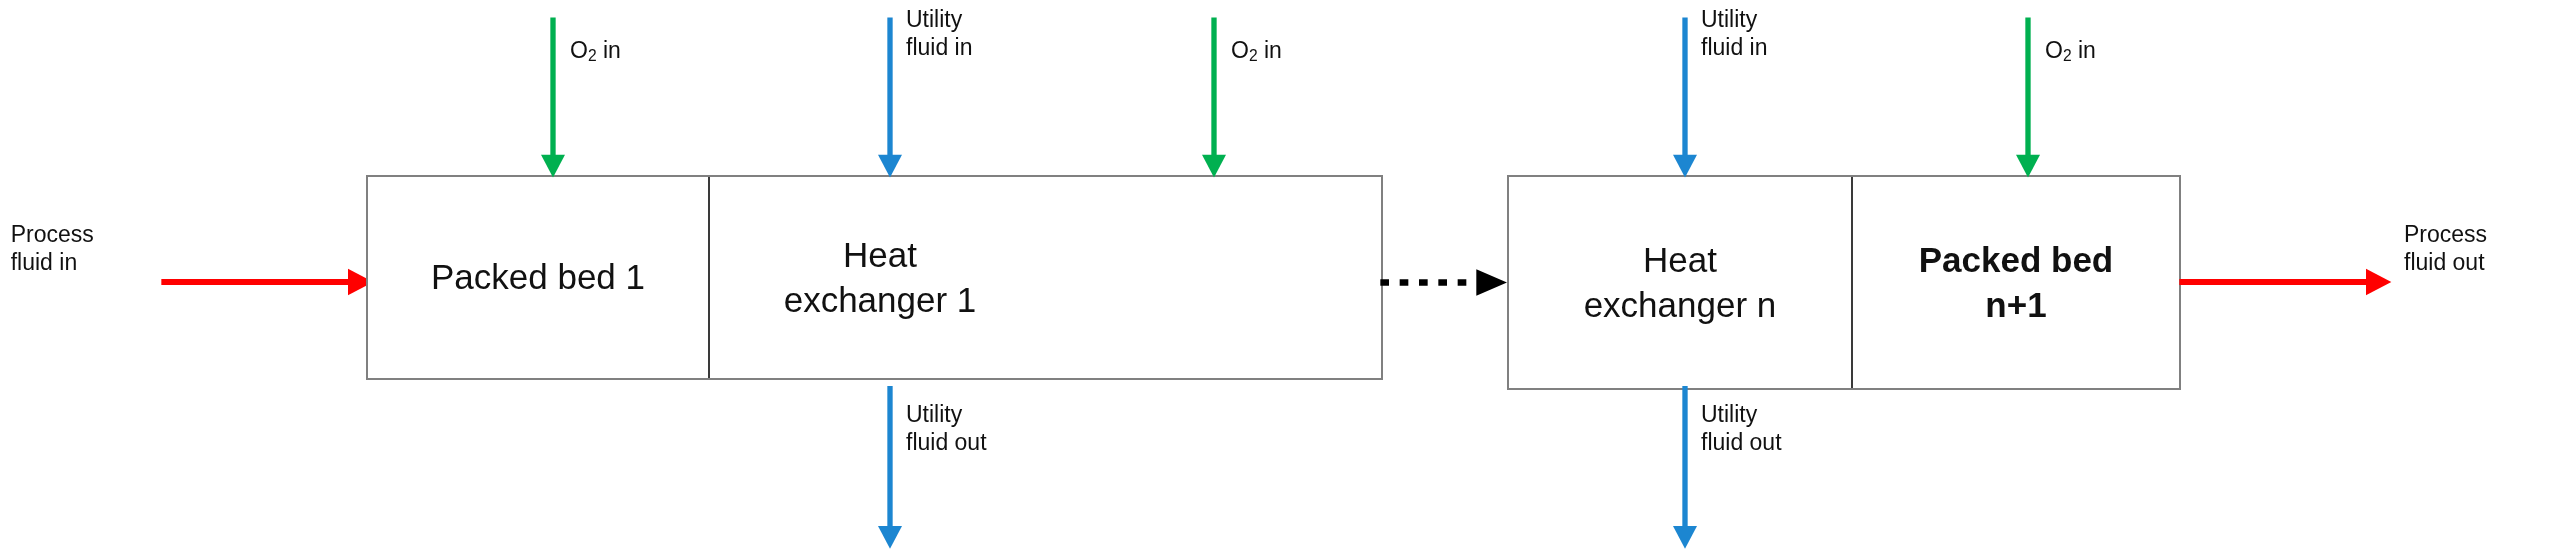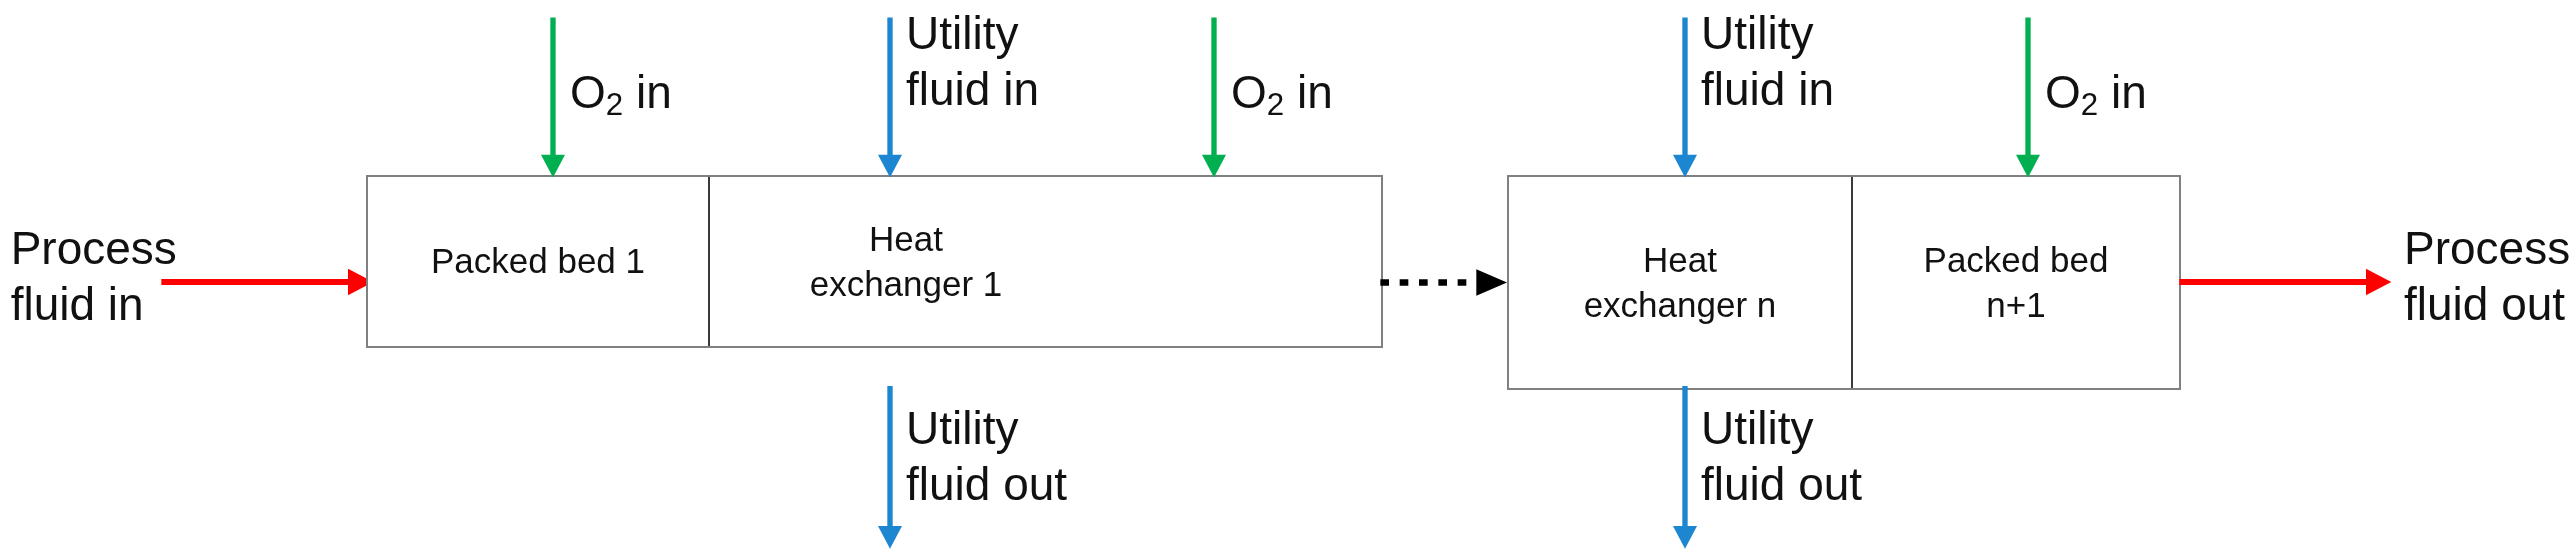--- a/index.html
+++ b/index.html
@@ -27,21 +27,21 @@
     font-size:35px;
     line-height:1.28;
     color:#111111;
     background:#ffffff;
     border-right:2.7px solid #3a3a3a;
   }
   .unit-cell:last-child{border-right:none;}
   .unit-cell .cell-text{display:block;white-space:pre-line;}
   .flow-label{
     position:absolute;
-    font-size:46px;
+    font-size:23px;
     line-height:1.22;
     color:#111111;
     white-space:pre-line;
     text-align:left;
   }
   .arrow-svg{position:absolute;overflow:visible;}
   sub{font-size:0.68em;line-height:0;vertical-align:-0.22em;}
 </style>
 </head>
 <body>
@@ -49,21 +49,21 @@
 <div id="canvas">
 
   <div class="flow-label" style="left:10.7px; top:220px; width:147px;">Process
 fluid in</div>
 
   <svg class="arrow-svg" style="left:160px; top:262px; width:220px; height:40px;" viewBox="0 0 330 60">
     <line x1="2" y1="30" x2="286" y2="30" stroke="#FF0000" stroke-width="9"></line>
     <polygon points="282,10 320,30 282,50" fill="#FF0000"></polygon>
   </svg>
 
-  <div class="unit-group" style="left:366px; top:175px; width:1017px; height:173px;gap:26px;">
+  <div class="unit-group" style="left:366px; top:175px; width:1017px; height:205px;">
     <div class="unit-cell" style="width:342px;">
       <span class="cell-text">Packed bed 1</span>
     </div>
     <div class="unit-cell" style="width:340px;">
       <span class="cell-text">Heat
 exchanger 1</span>
     </div>
   </div>
 
   <svg class="arrow-svg" style="left:537px; top:16px; width:32px; height:163px;" viewBox="0 0 48 244">
@@ -99,21 +99,21 @@
   <svg class="arrow-svg" style="left:1379px; top:265px; width:132px; height:35px;" viewBox="0 0 198 52">
     <line x1="2" y1="26" x2="146" y2="26" stroke="#000000" stroke-width="10" stroke-dasharray="13 16" stroke-linecap="butt"></line>
     <polygon points="146,6 192,26 146,46" fill="#000000"></polygon>
   </svg>
 
   <div class="unit-group" style="left:1507px; top:175px; width:674px; height:215px;">
     <div class="unit-cell" style="width:346px;">
       <span class="cell-text">Heat
 exchanger n</span>
     </div>
-    <div class="unit-cell" style="width:328px;">
+    <div class="unit-cell" style="width:328px;font-weight:bold;">
       <span class="cell-text">Packed bed
 n+1</span>
     </div>
   </div>
 
   <svg class="arrow-svg" style="left:1669px; top:16px; width:32px; height:163px;" viewBox="0 0 48 244">
     <line x1="24" y1="2" x2="24" y2="212" stroke="#1C86D1" stroke-width="8"></line>
     <polygon points="6,208 42,208 24,242" fill="#1C86D1"></polygon>
   </svg>
   <div class="flow-label" style="left:1701px; top:5.3px; width:200px;">Utility

